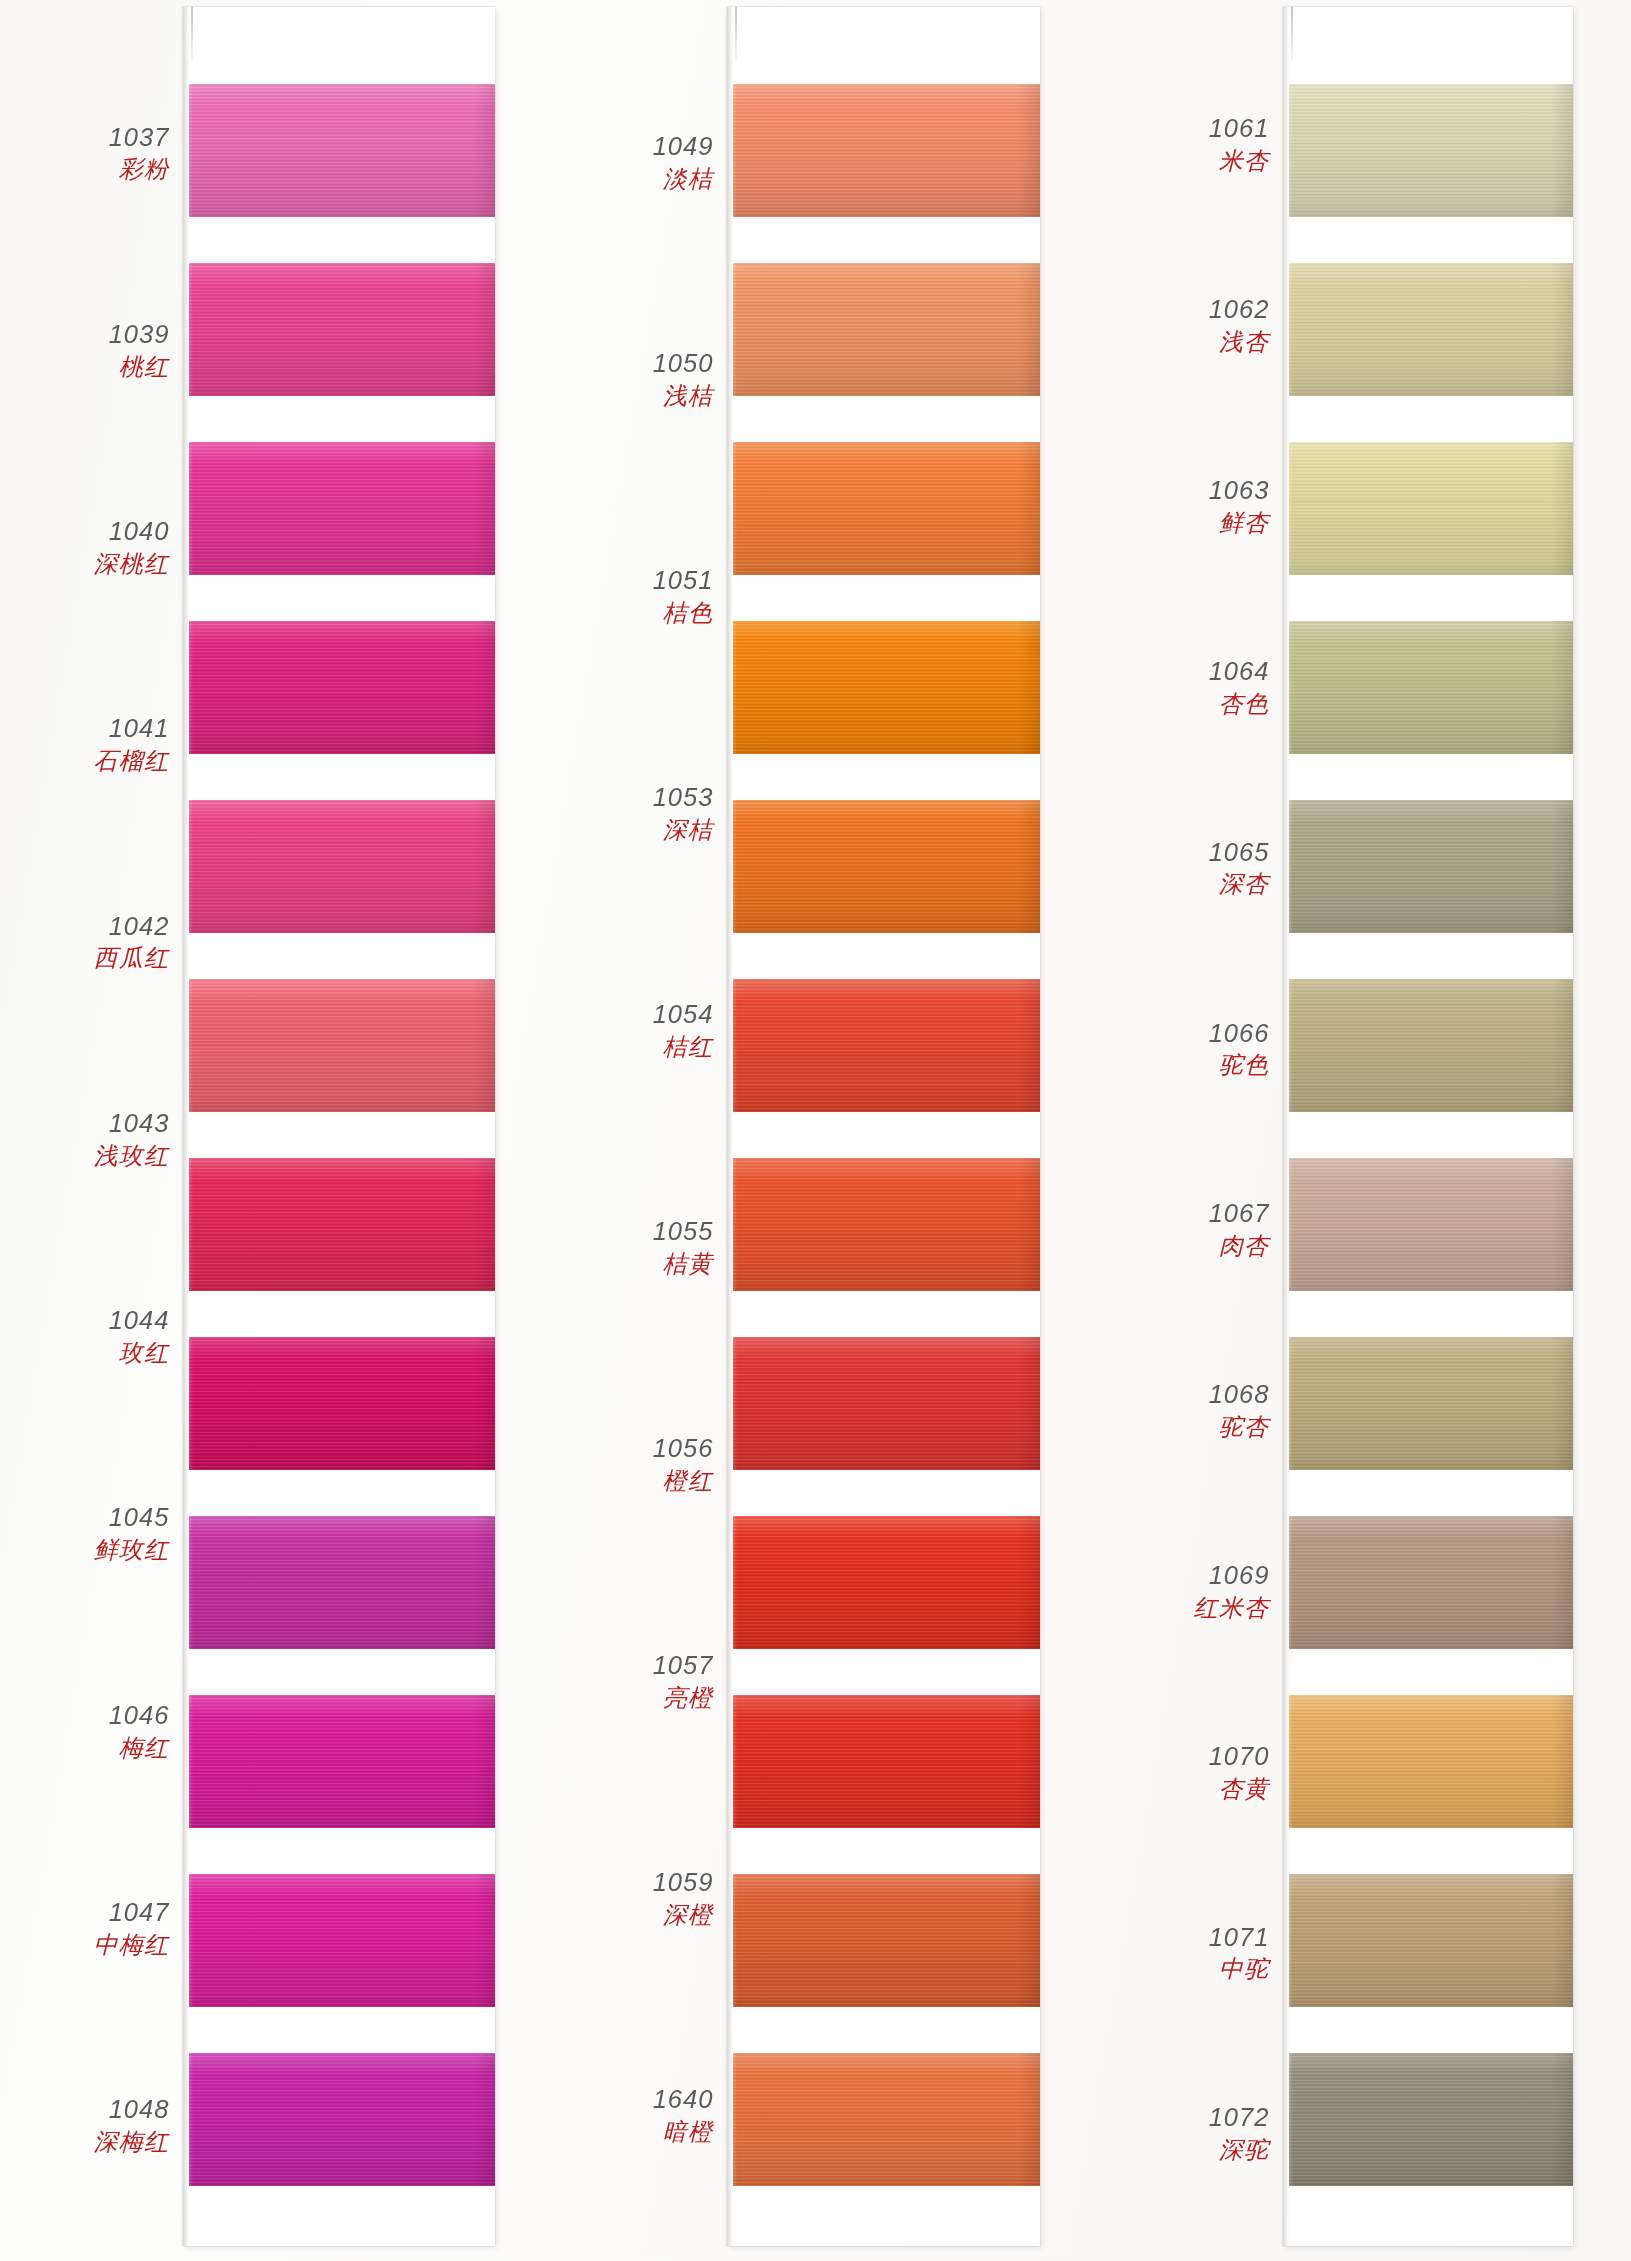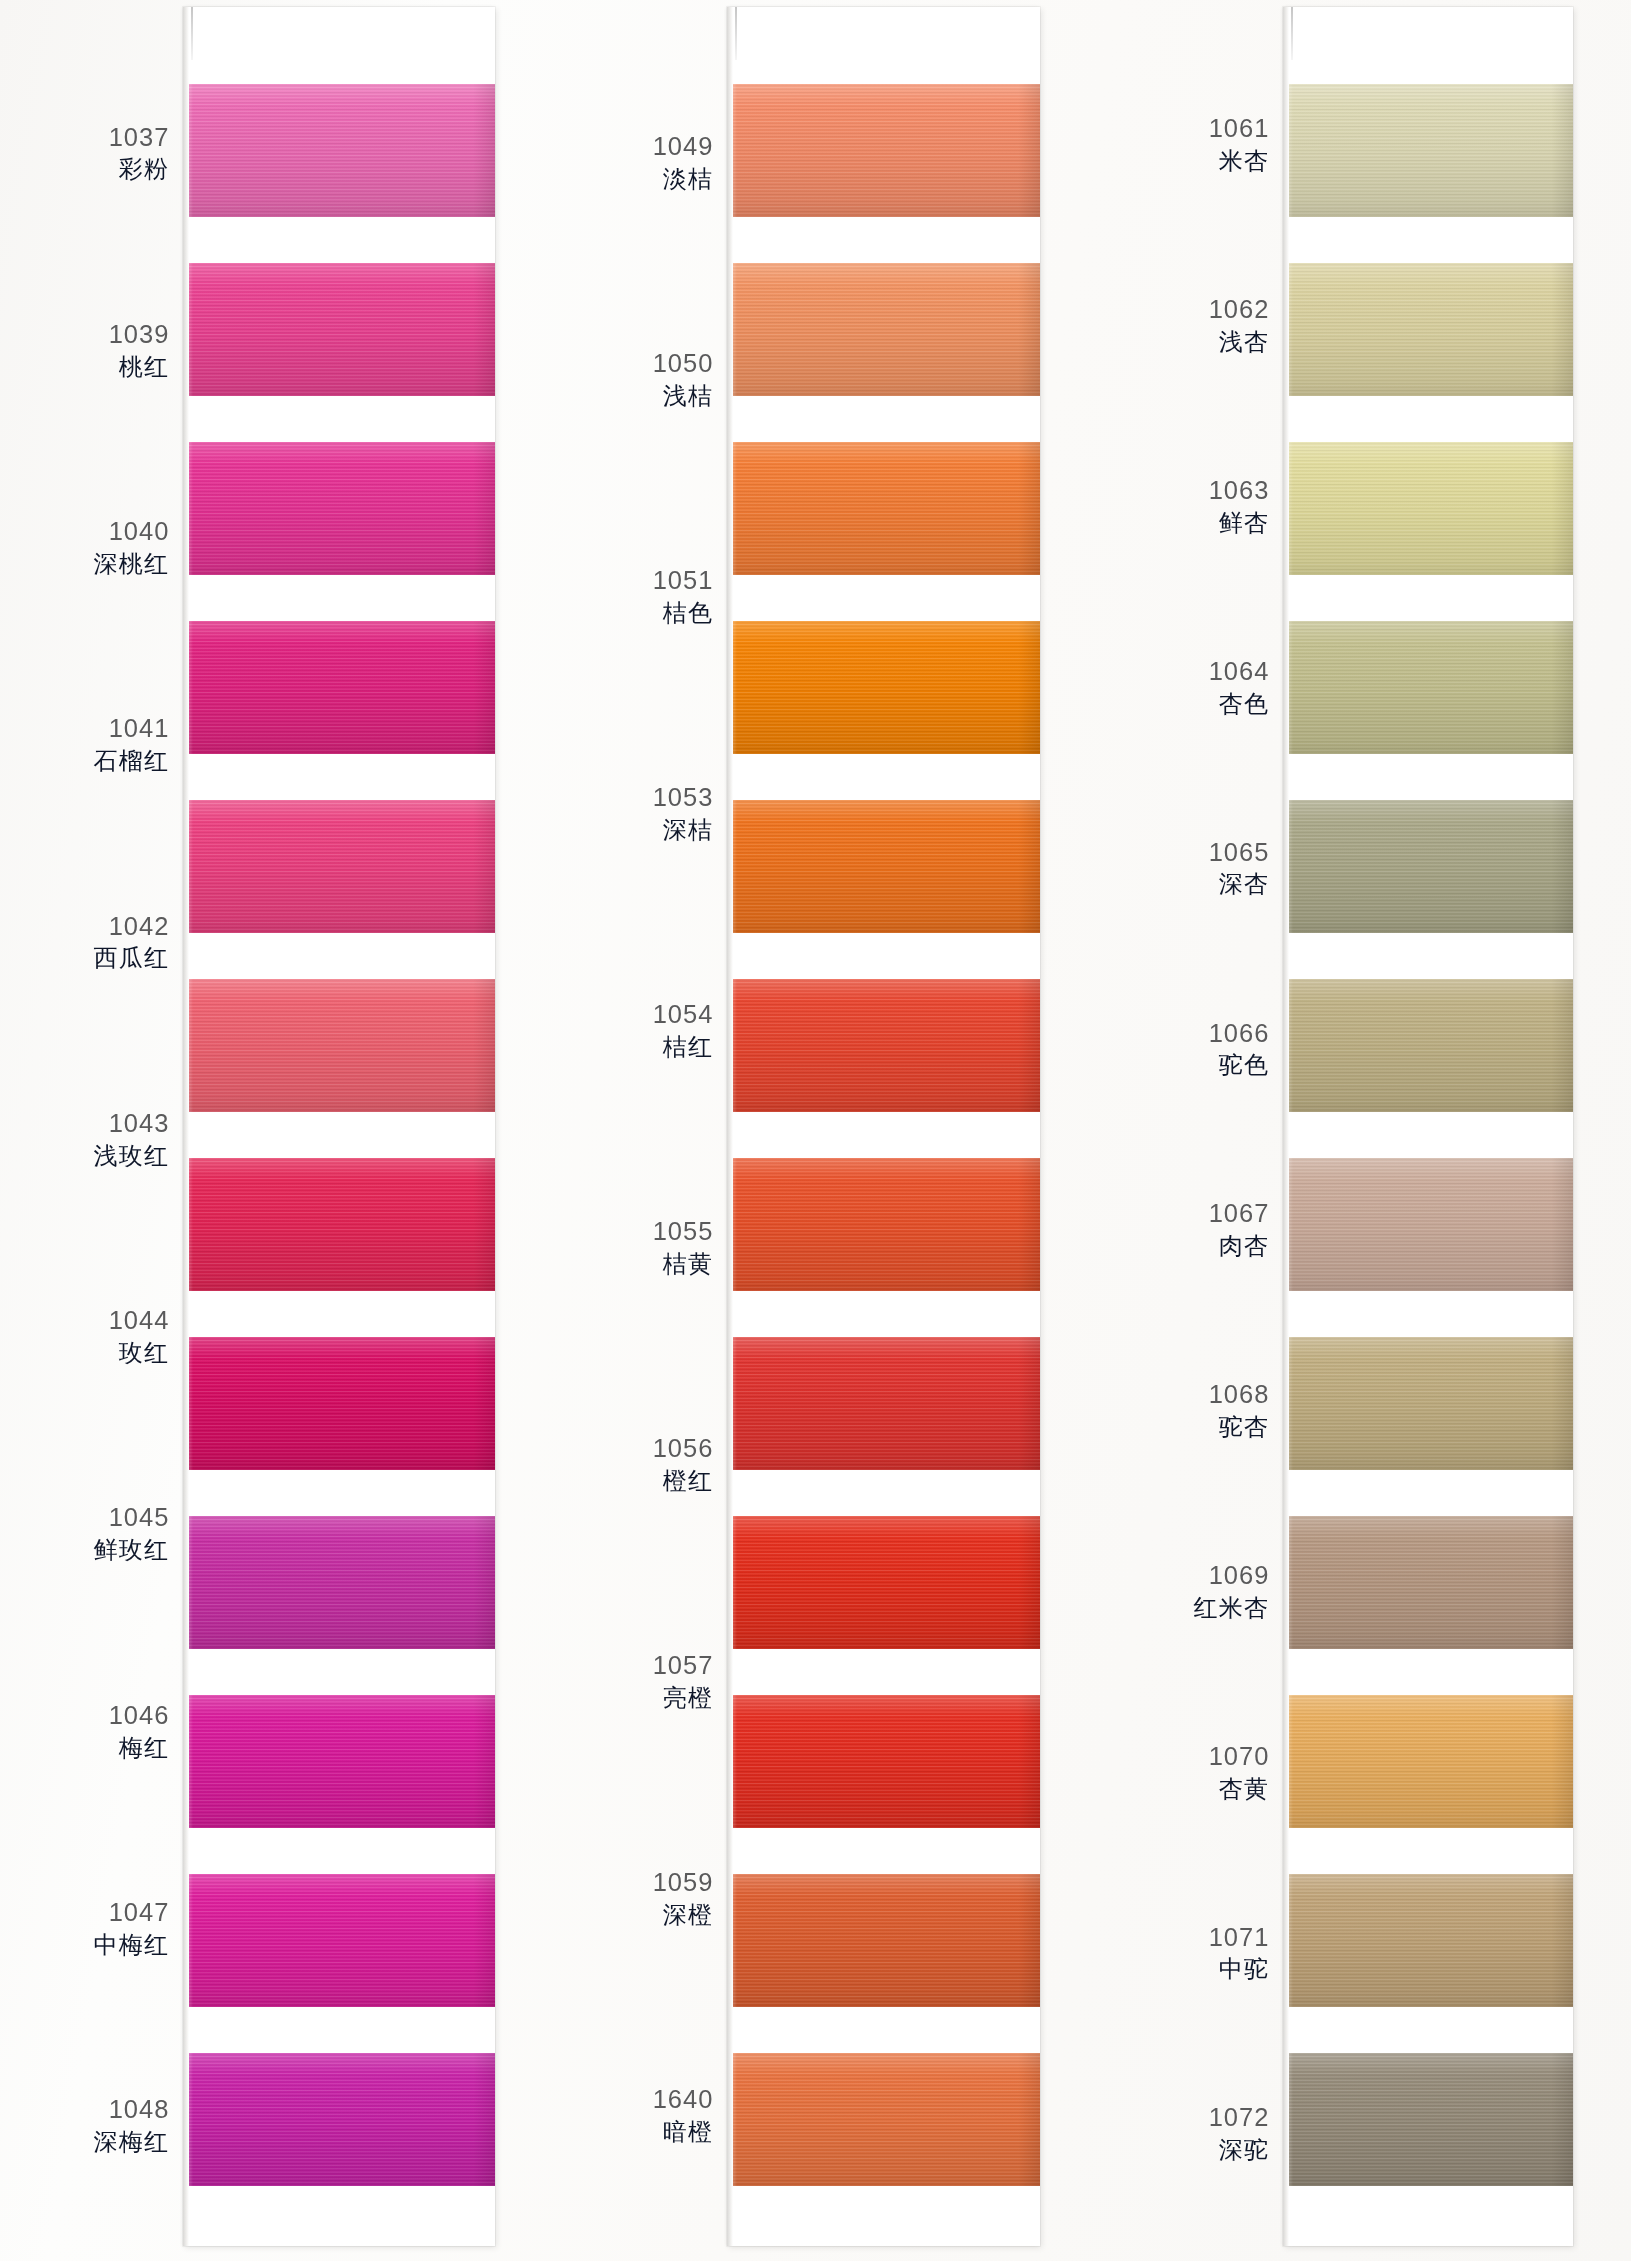--- a/index.html
+++ b/index.html
@@ -26,20 +26,21 @@
       linear-gradient(100deg, #f7f6f4 0%, #fdfdfc 22%, #fbfaf8 55%, #f8f7f5 100%);
   }
 
   .chart {
     position: absolute;
     inset: 0;
     display: flex;
     flex-direction: row;
     align-items: stretch;
     padding: 0;
+    font-style: italic;
   }
 
   .column {
     flex: 1 1 0;
     position: relative;
     display: flex;
     flex-direction: row;
     align-items: stretch;
   }
 
@@ -71,21 +72,21 @@
     font-size: 25.5px;
     letter-spacing: 1px;
     font-weight: 400;
     color: #5a5a5b;
     white-space: nowrap;
   }
   .cname {
     font-size: 24px;
     letter-spacing: 1.3px;
     font-weight: 500;
-    color: #0f172a;
+    color: #b91c1c;
     white-space: nowrap;
     margin-top: 1.7px;
   }
 
   
   .card {
     position: relative;
     flex: 1 1 auto;
     margin: 6.8px 44px 15.3px 0;
     background: #ffffff;

